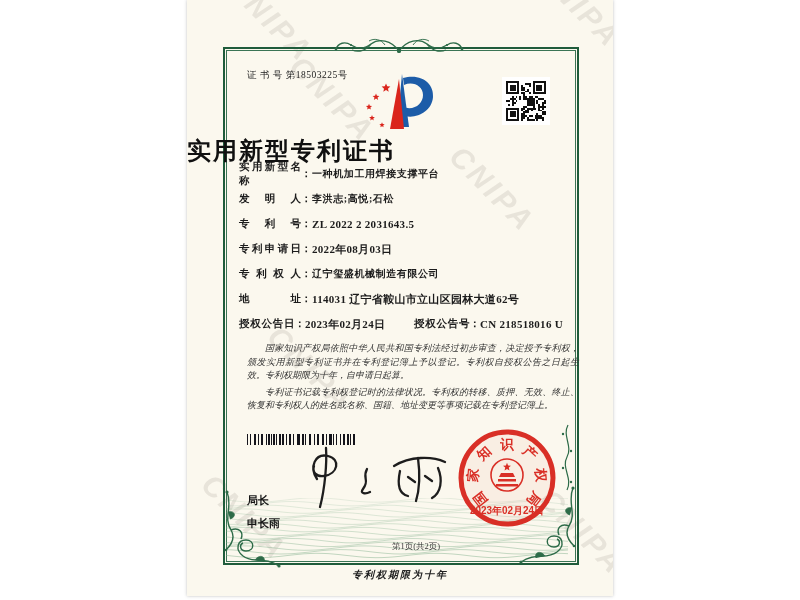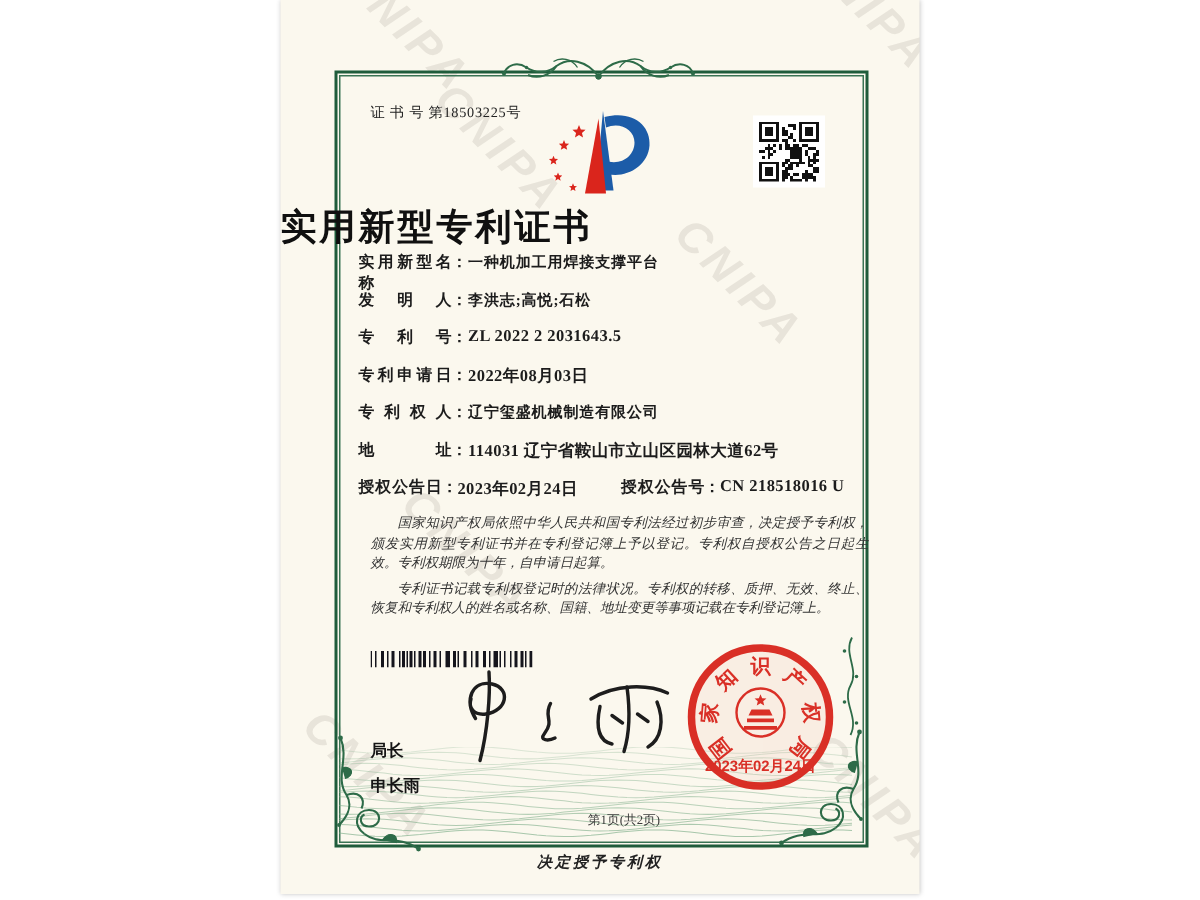--- a/index.html
+++ b/index.html
@@ -27,21 +27,21 @@
     letter-spacing:.5px;font-weight:400;
   }
   .title{
     position:absolute;left:0;top:135px;width:426px;text-align:left;
     font-family:"Liberation Sans",sans-serif;font-weight:bold;font-size:24px;
     letter-spacing:2px;color:#101010;
   }
   .qr{position:absolute;left:315px;top:77px;width:48px;height:48px;background:#fff;
       display:flex;align-items:center;justify-content:center;}
   .fields{position:absolute;left:52px;top:168px;width:324px;}
-  .row{display:flex;align-items:flex-start;height:12px;margin-bottom:13px;
+  .row{display:flex;align-items:center;height:12px;margin-bottom:13px;
        font-size:10.5px;color:#1c1c1c;font-weight:600;}
   .lbl{display:inline-block;width:62px;text-align:justify;text-align-last:justify;
        -moz-text-align-last:justify;text-justify:inter-character;}
   .colon{width:11px;}
   .val{flex:1;font-size:10px;letter-spacing:.6px;white-space:nowrap;}
   .val2{font-size:11px;letter-spacing:.3px;white-space:nowrap;}
   .gval{width:122px;font-size:11px;letter-spacing:.3px;white-space:nowrap;}
   .paras{
     position:absolute;left:60px;top:342px;width:332px;font-size:9px;
     line-height:13.5px;color:#333;font-style:italic;text-align:justify;
@@ -400,15 +400,15 @@
         <text transform="translate(29.0,27.0) rotate(-42.7)" text-anchor="middle" dominant-baseline="central">知</text>
         <text transform="translate(52.0,18.0) rotate(0.0)" text-anchor="middle" dominant-baseline="central">识</text>
         <text transform="translate(75.0,27.0) rotate(42.7)" text-anchor="middle" dominant-baseline="central">产</text>
         <text transform="translate(85.9,49.2) rotate(85.3)" text-anchor="middle" dominant-baseline="central">权</text>
         <text transform="translate(78.8,72.9) rotate(128.0)" text-anchor="middle" dominant-baseline="central">局</text>
       </g>
     <text id="seal-date" x="52" y="88" fill="#d8251c" font-family="'Liberation Sans',sans-serif" font-weight="bold" font-size="10" text-anchor="middle" textLength="74" lengthAdjust="spacingAndGlyphs">2023年02月24日</text>
   </svg>
 
   <div class="page-no">第1页(共2页)</div>
-  <div class="footer-note">决定授予专利权</div>
+  <div class="footer-note">专利权期限为十年</div>
 
 </div>
 
 </body></html>

